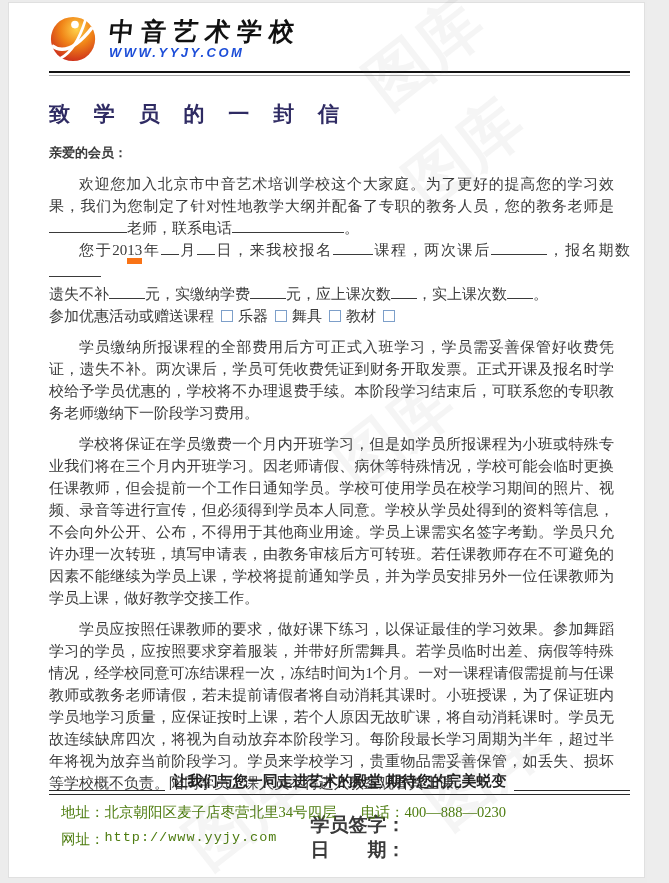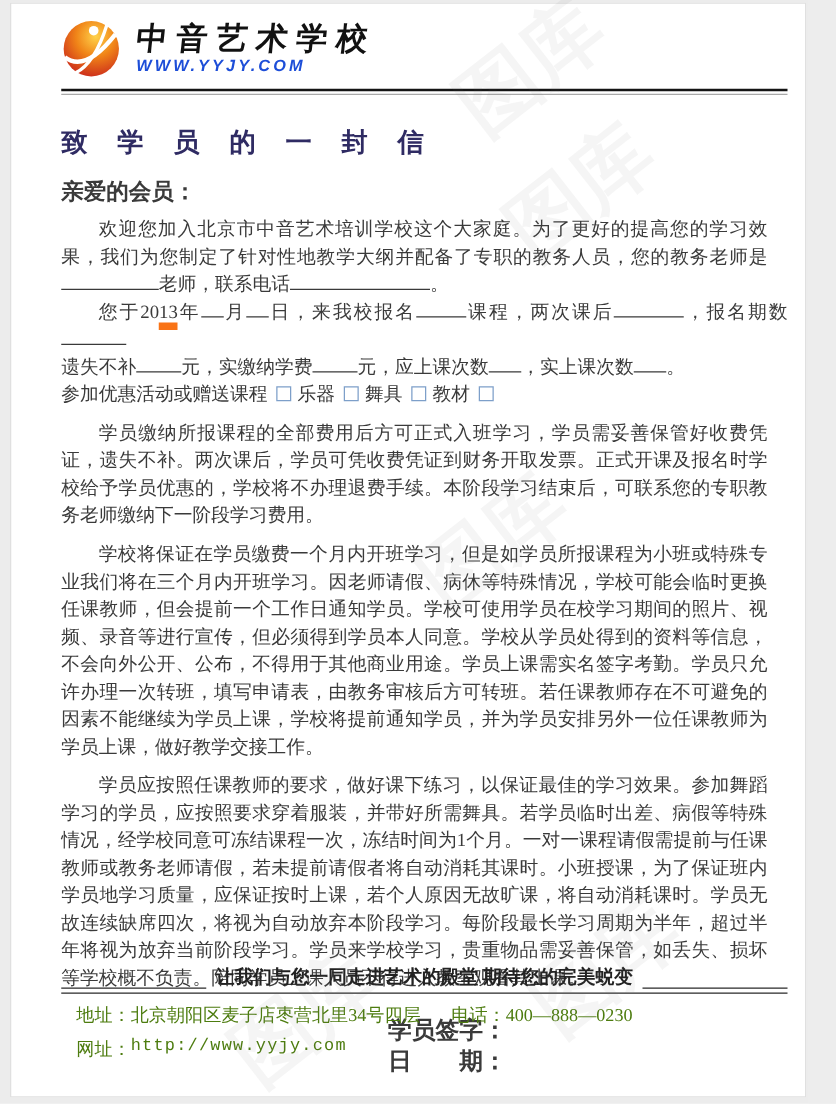--- a/index.html
+++ b/index.html
@@ -30,21 +30,21 @@
     border-top:2px solid #141414;border-bottom:1px solid #a9a9a9;
   }
   
   .page-title{
     margin-top:24px;text-align:left;
     font-size:21px;font-weight:bold;letter-spacing:9px;color:#2f2b63;
     font-family:"Liberation Sans","DejaVu Sans",sans-serif;
   }
   
   .doc-body{margin-top:14px;font-size:15px;line-height:22px;text-align:justify;}
-  .salutation{font-weight:bold;font-size:18px;}
+  .salutation{font-weight:bold;font-size:13px;}
   .para{margin:9px 16px 0 0;text-indent:2em;}
   .formline{margin:0;}
   .indent{ text-indent:2em;}
   .blank{
     display:inline-block;vertical-align:baseline;
     border-bottom:1px solid #3a3a3a;height:14px;
   }
   .w18{width:18px}.w25{width:26px}.w35{width:36px}.w40{width:40px}
   .w50{width:52px}.w55{width:56px}.w75{width:78px}.w110{width:112px}
   .u{border-bottom:6px solid #f97316;}

